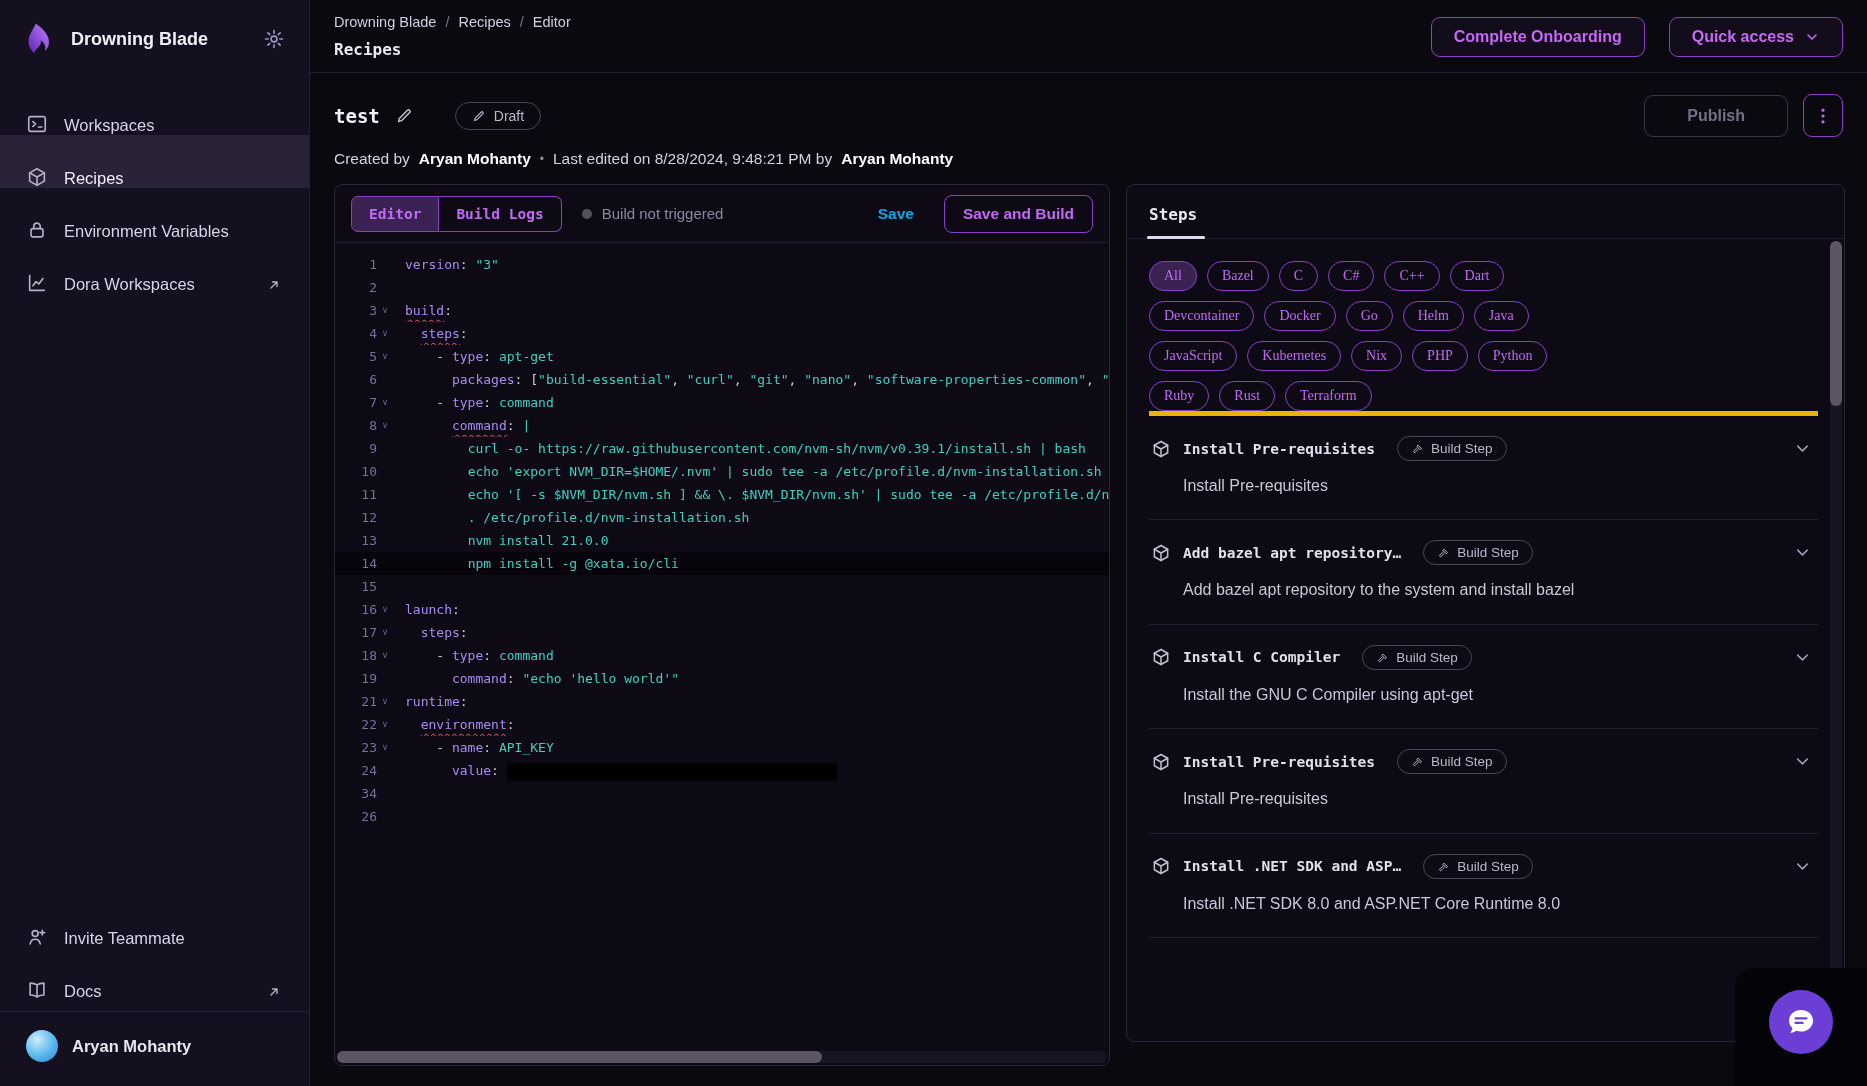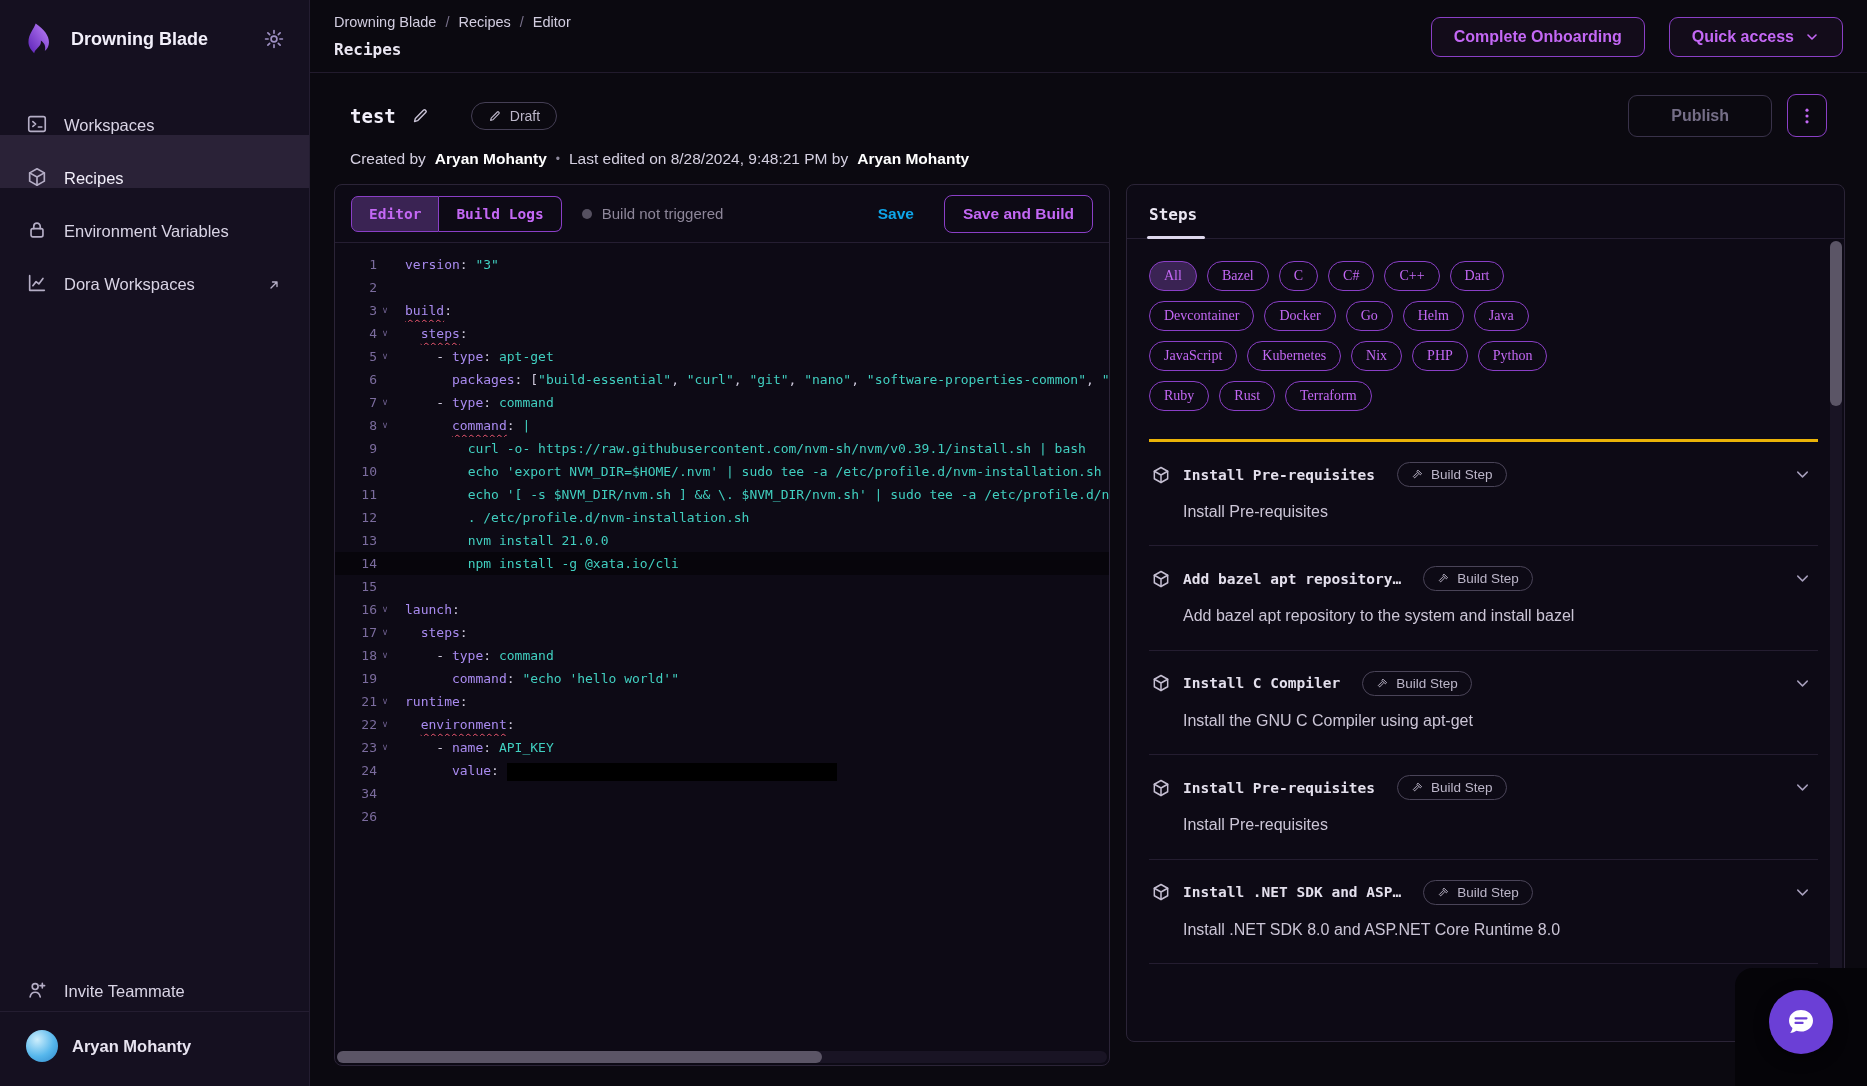--- a/index.html
+++ b/index.html
@@ -28,21 +28,21 @@
 .top{display:flex;justify-content:space-between;align-items:center;padding:14px 24px 13px;border-bottom:1px solid #221b2d}
 .breadcrumb{font-size:14.5px;color:#d2cde0;display:flex;gap:9px;align-items:center}
 .breadcrumb .sep{color:#776f8a}
 .breadcrumb .bc-item{cursor:pointer}
 .page-title{font-family:"DejaVu Sans Mono",monospace;font-weight:bold;font-size:16px;margin-top:10px;color:#eae6f2}
 .top-actions{display:flex;gap:24px;align-items:center}
 .btn-outline-accent{background:rgba(48,22,66,.22);border:1.5px solid var(--accent-border,#8a3fc6);color:var(--accent,#c468f5);font-weight:bold;font-size:16px;padding:10px 22px;border-radius:9px;display:flex;align-items:center;gap:10px;cursor:pointer;font-family:"Liberation Sans",sans-serif}
 .btn-outline-accent .chev{width:16px;height:16px}
 
 
-.recipe-head{padding:21px 40px 4px}
+.recipe-head{padding:21px 24px 4px}
 .rh-row1{display:flex;align-items:center;gap:15px}
 .r-title{font-family:"DejaVu Sans Mono",monospace;font-size:19px;font-weight:bold;color:#f2effa}
 .pencil{width:19px;height:19px;color:#c9c3d6;cursor:pointer}
 .pencil svg{width:100%;height:100%}
 .draft-pill{margin-left:26px;display:flex;align-items:center;gap:8px;border:1px solid #453f55;border-radius:999px;padding:5px 16px;font-size:14px;color:#bcb6c9}
 .draft-pill .pencil{width:14px;height:14px;color:#bcb6c9}
 .rh-spacer{flex:1}
 .btn-publish{border:1px solid #39324a;color:#756e87;background:transparent;font-weight:bold;font-size:16px;padding:11px 42px;border-radius:9px;font-family:"Liberation Sans",sans-serif}
 .btn-kebab{border:1.5px solid var(--accent-border,#8a3fc6);color:var(--accent,#c468f5);background:transparent;border-radius:9px;width:40px;height:43px;cursor:pointer;display:flex;align-items:center;justify-content:center}
 .btn-kebab svg{width:20px;height:20px}
@@ -82,27 +82,27 @@
 
 
 .steps-panel{flex:1;height:858px;border:1px solid #2b2437;border-radius:8px;background:var(--panel-bg,#0d0a15);position:relative;display:flex;flex-direction:column;overflow:hidden}
 .steps-header{height:54px;flex:none;border-bottom:1px solid #251e32;display:flex;align-items:flex-end;padding:0 22px}
 .steps-title{font-family:"DejaVu Sans Mono",monospace;font-weight:bold;font-size:16px;color:#eae6f2;padding-bottom:14px;position:relative;cursor:pointer}
 .steps-title::after{content:"";position:absolute;left:-2px;right:-8px;bottom:-1px;height:3px;background:#ded7ec;border-radius:2px}
 .steps-body{padding:22px 26px 0 22px;flex:1;overflow:hidden}
 .filters{display:flex;flex-wrap:wrap;gap:10px;max-width:430px}
 .filter-pill{border:1px solid var(--accent-border,#8a3fc6);color:var(--accent,#c468f5);font-size:14px;padding:6px 14px;border-radius:999px;background:transparent;cursor:pointer;font-family:Liberation Serif, serif}
 .filter-pill.active{background:#3a2353}
-.cards{margin-top:28px;border-top:3px solid #eab308}
+.cards{border-top:5px solid #eab308}
 .step-card{padding:20px 6px 22px 2px;border-bottom:1px solid #241d30;cursor:pointer}
 .sc-row{display:flex;align-items:center;gap:12px}
 .sc-icon{width:20px;height:20px;color:#c5bfd2;flex:none}
 .sc-icon svg{width:100%;height:100%}
 .sc-title{font-family:"DejaVu Sans Mono",monospace;font-weight:bold;font-size:14.5px;color:#e3dfec;white-space:nowrap}
-.sc-badge{display:flex;align-items:center;gap:7px;border:1px solid #4a4458;border-radius:999px;padding:4px 13px;font-size:13.5px;color:#bcb6c9;margin-left:10px;flex:none}
+.sc-badge{display:flex;align-items:flex-end;gap:7px;border:1px solid #4a4458;border-radius:999px;padding:4px 13px;font-size:13.5px;color:#bcb6c9;margin-left:10px;flex:none}
 .sc-badge .b-icon{width:13px;height:13px}
 .sc-badge .b-icon svg{width:100%;height:100%}
 .sc-chevron{margin-left:auto;color:#a79fbc;width:19px;height:19px;flex:none}
 .sc-chevron svg{width:100%;height:100%}
 .sc-desc{margin-top:14px;margin-left:32px;font-size:16px;color:#cbc5d6;max-width:440px;line-height:1.4}
 .vscroll{position:absolute;top:56px;bottom:2px;right:2px;width:12px;background:#191424;border-radius:7px}
 .vthumb{position:absolute;top:0;left:0;right:0;height:165px;background:#5b5566;border-radius:7px;cursor:grab}
 
 
 .chat-wrap{position:absolute;right:0;bottom:0;width:132px;height:118px;background:#050408;border-radius:18px 0 0 0;display:flex;align-items:center;justify-content:center;padding-bottom:10px}
@@ -182,20 +182,34 @@
       <div id="sb-footer-items">
           <div class="sb-item">
             <span class="sb-icon">
               <svg viewBox="0 0 24 24" fill="none" stroke="currentColor" stroke-width="1.8" stroke-linecap="round" stroke-linejoin="round">
                 <circle cx="10" cy="8.3" r="3.2"></circle>
                 <path d="M4.5 19.5c.6-3 2.8-5 5.5-5s4.9 2 5.5 5"></path>
                 <path d="M17.8 4.8v5M15.3 7.3h5"></path>
               </svg>
             </span>
             <span>Invite Teammate</span>
+          </div>
+          <div class="sb-item">
+            <span class="sb-icon">
+              <svg viewBox="0 0 24 24" fill="none" stroke="currentColor" stroke-width="1.8" stroke-linecap="round" stroke-linejoin="round">
+                <path d="M12 6.5C10 5 7.5 4.5 4.5 4.5v13c3 0 5.5.5 7.5 2 2-1.5 4.5-2 7.5-2v-13c-3 0-5.5.5-7.5 2z"></path>
+                <path d="M12 6.5v13"></path>
+              </svg>
+            </span>
+            <span>Docs</span>
+            <span class="sb-icon ext">
+              <svg viewBox="0 0 24 24" fill="none" stroke="currentColor" stroke-width="1.8" stroke-linecap="round" stroke-linejoin="round">
+                <path d="M8 16L16 8M10 8h6v6"></path>
+              </svg>
+            </span>
           </div>
         </div>
       <div class="sb-user">
         <span class="avatar"></span>
         <span>Aryan Mohanty</span>
       </div>
     </div>
   </aside>
 
   <main class="main">

